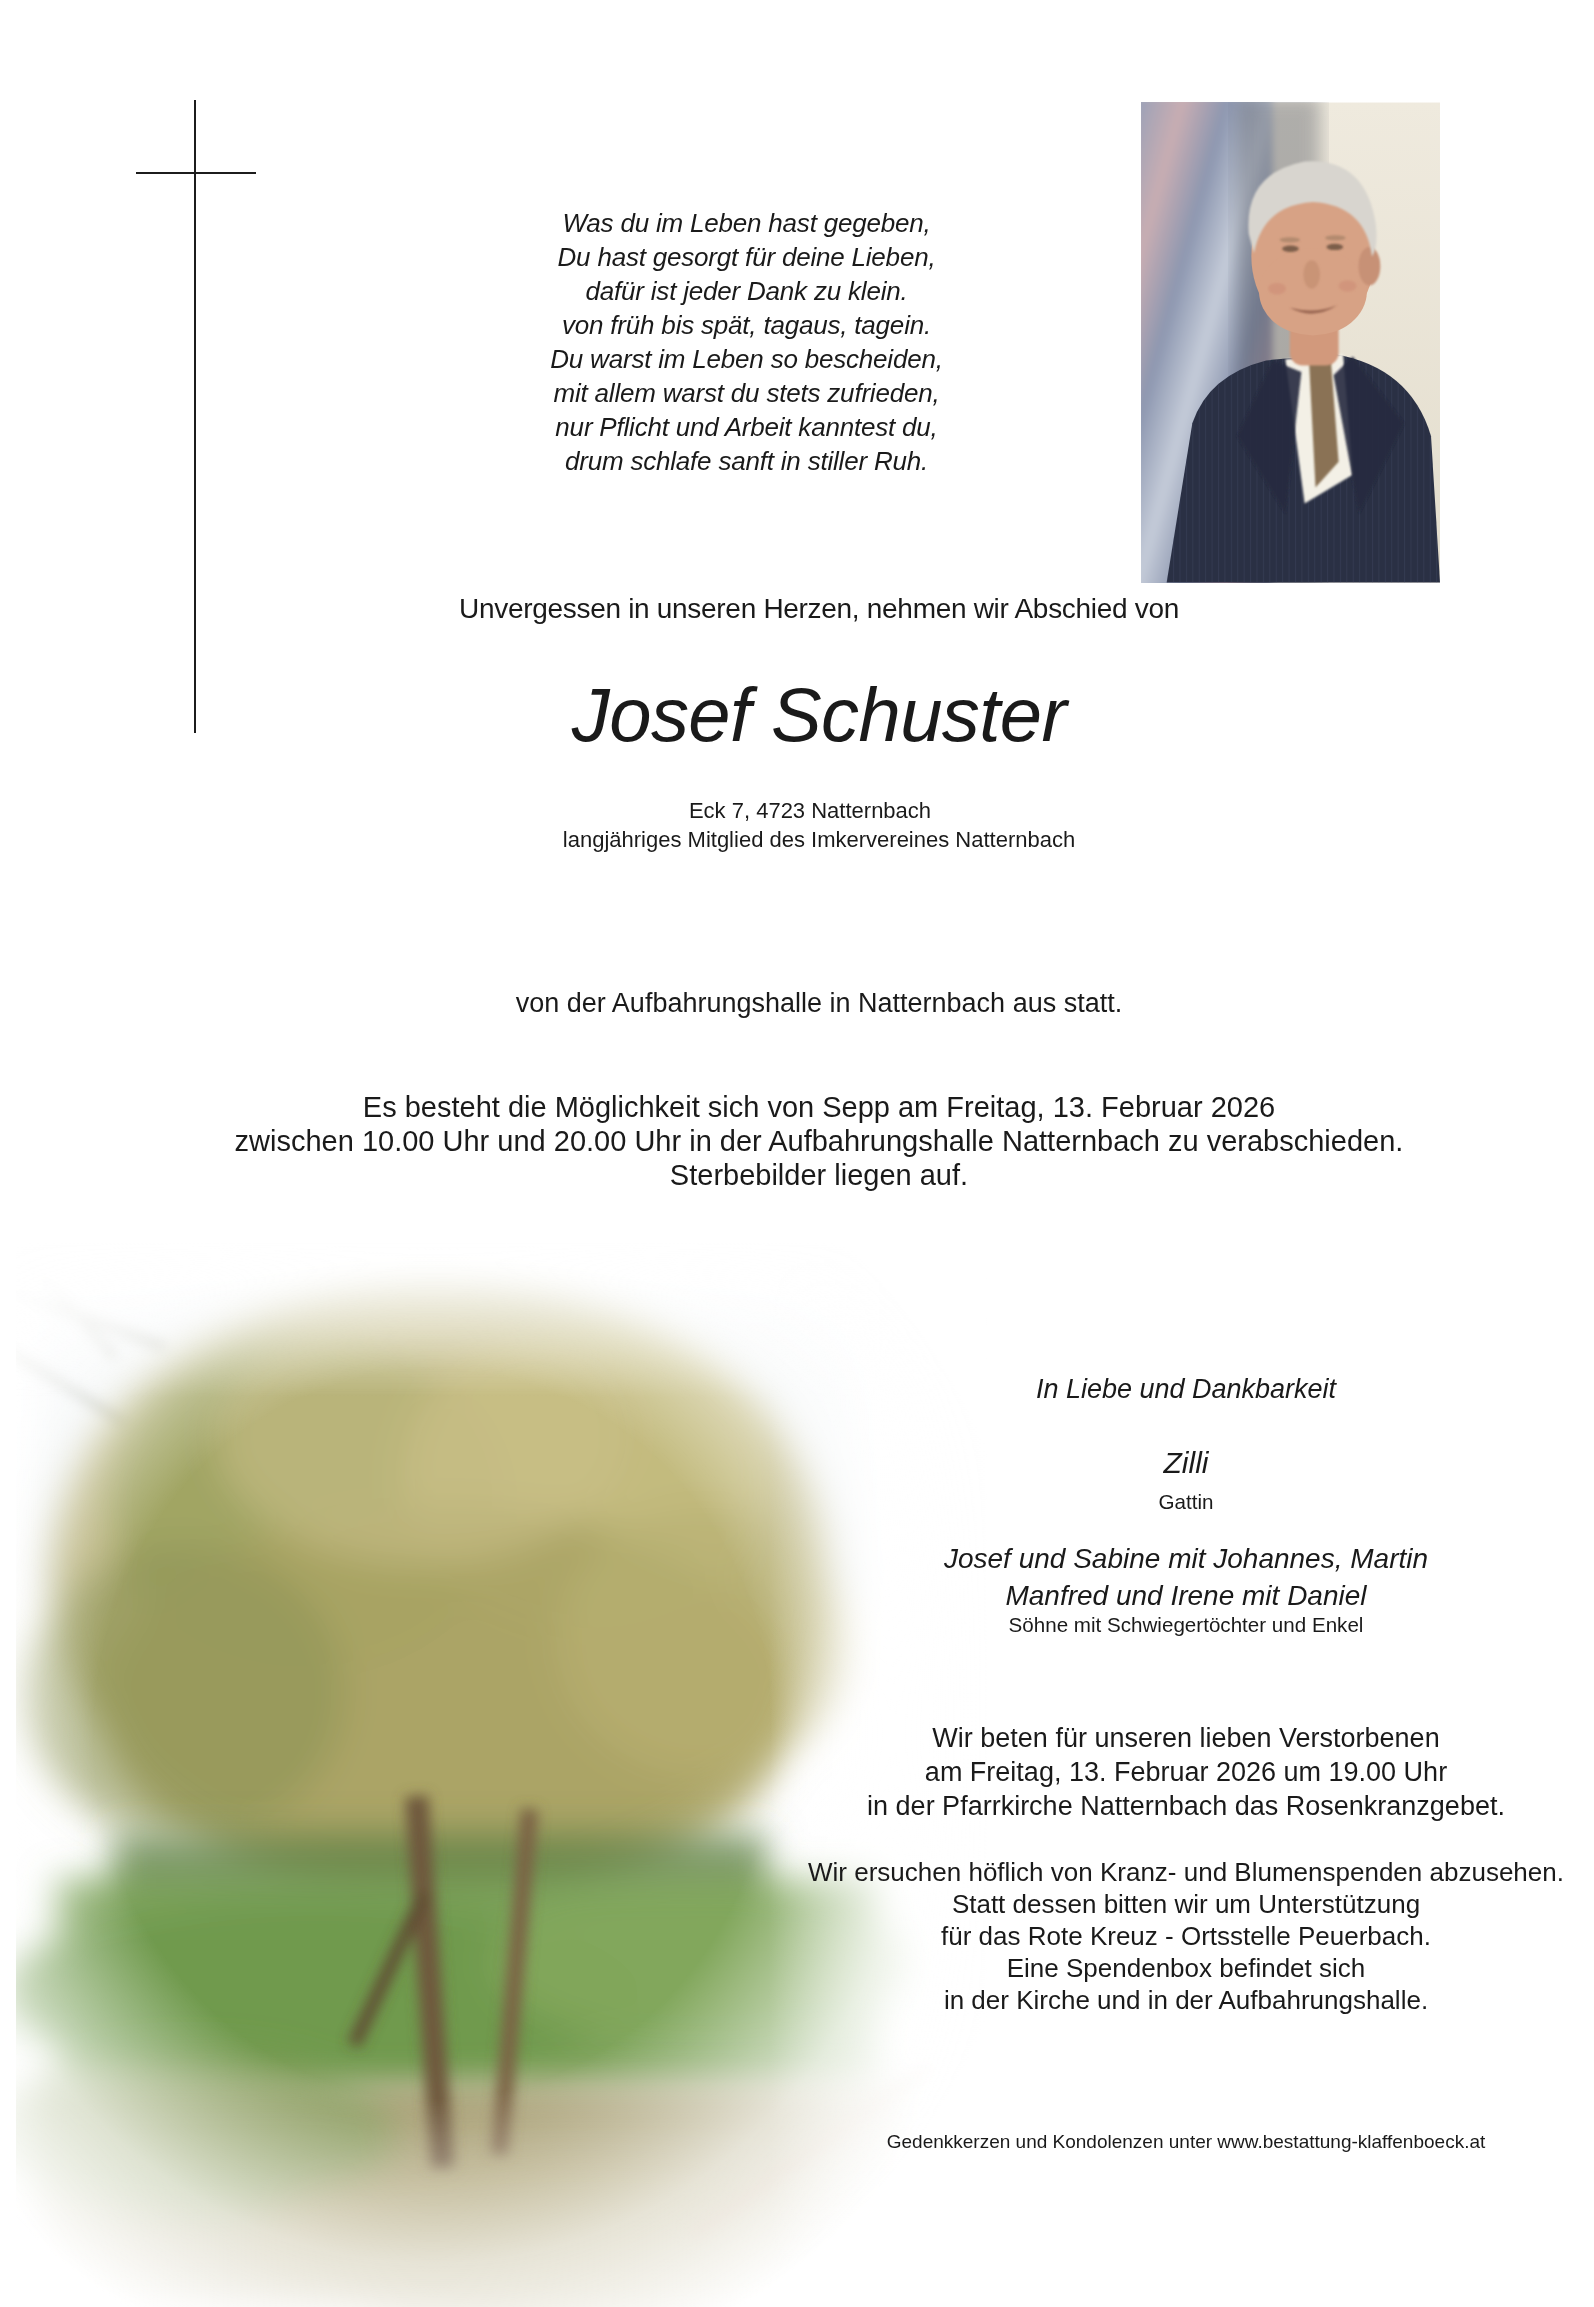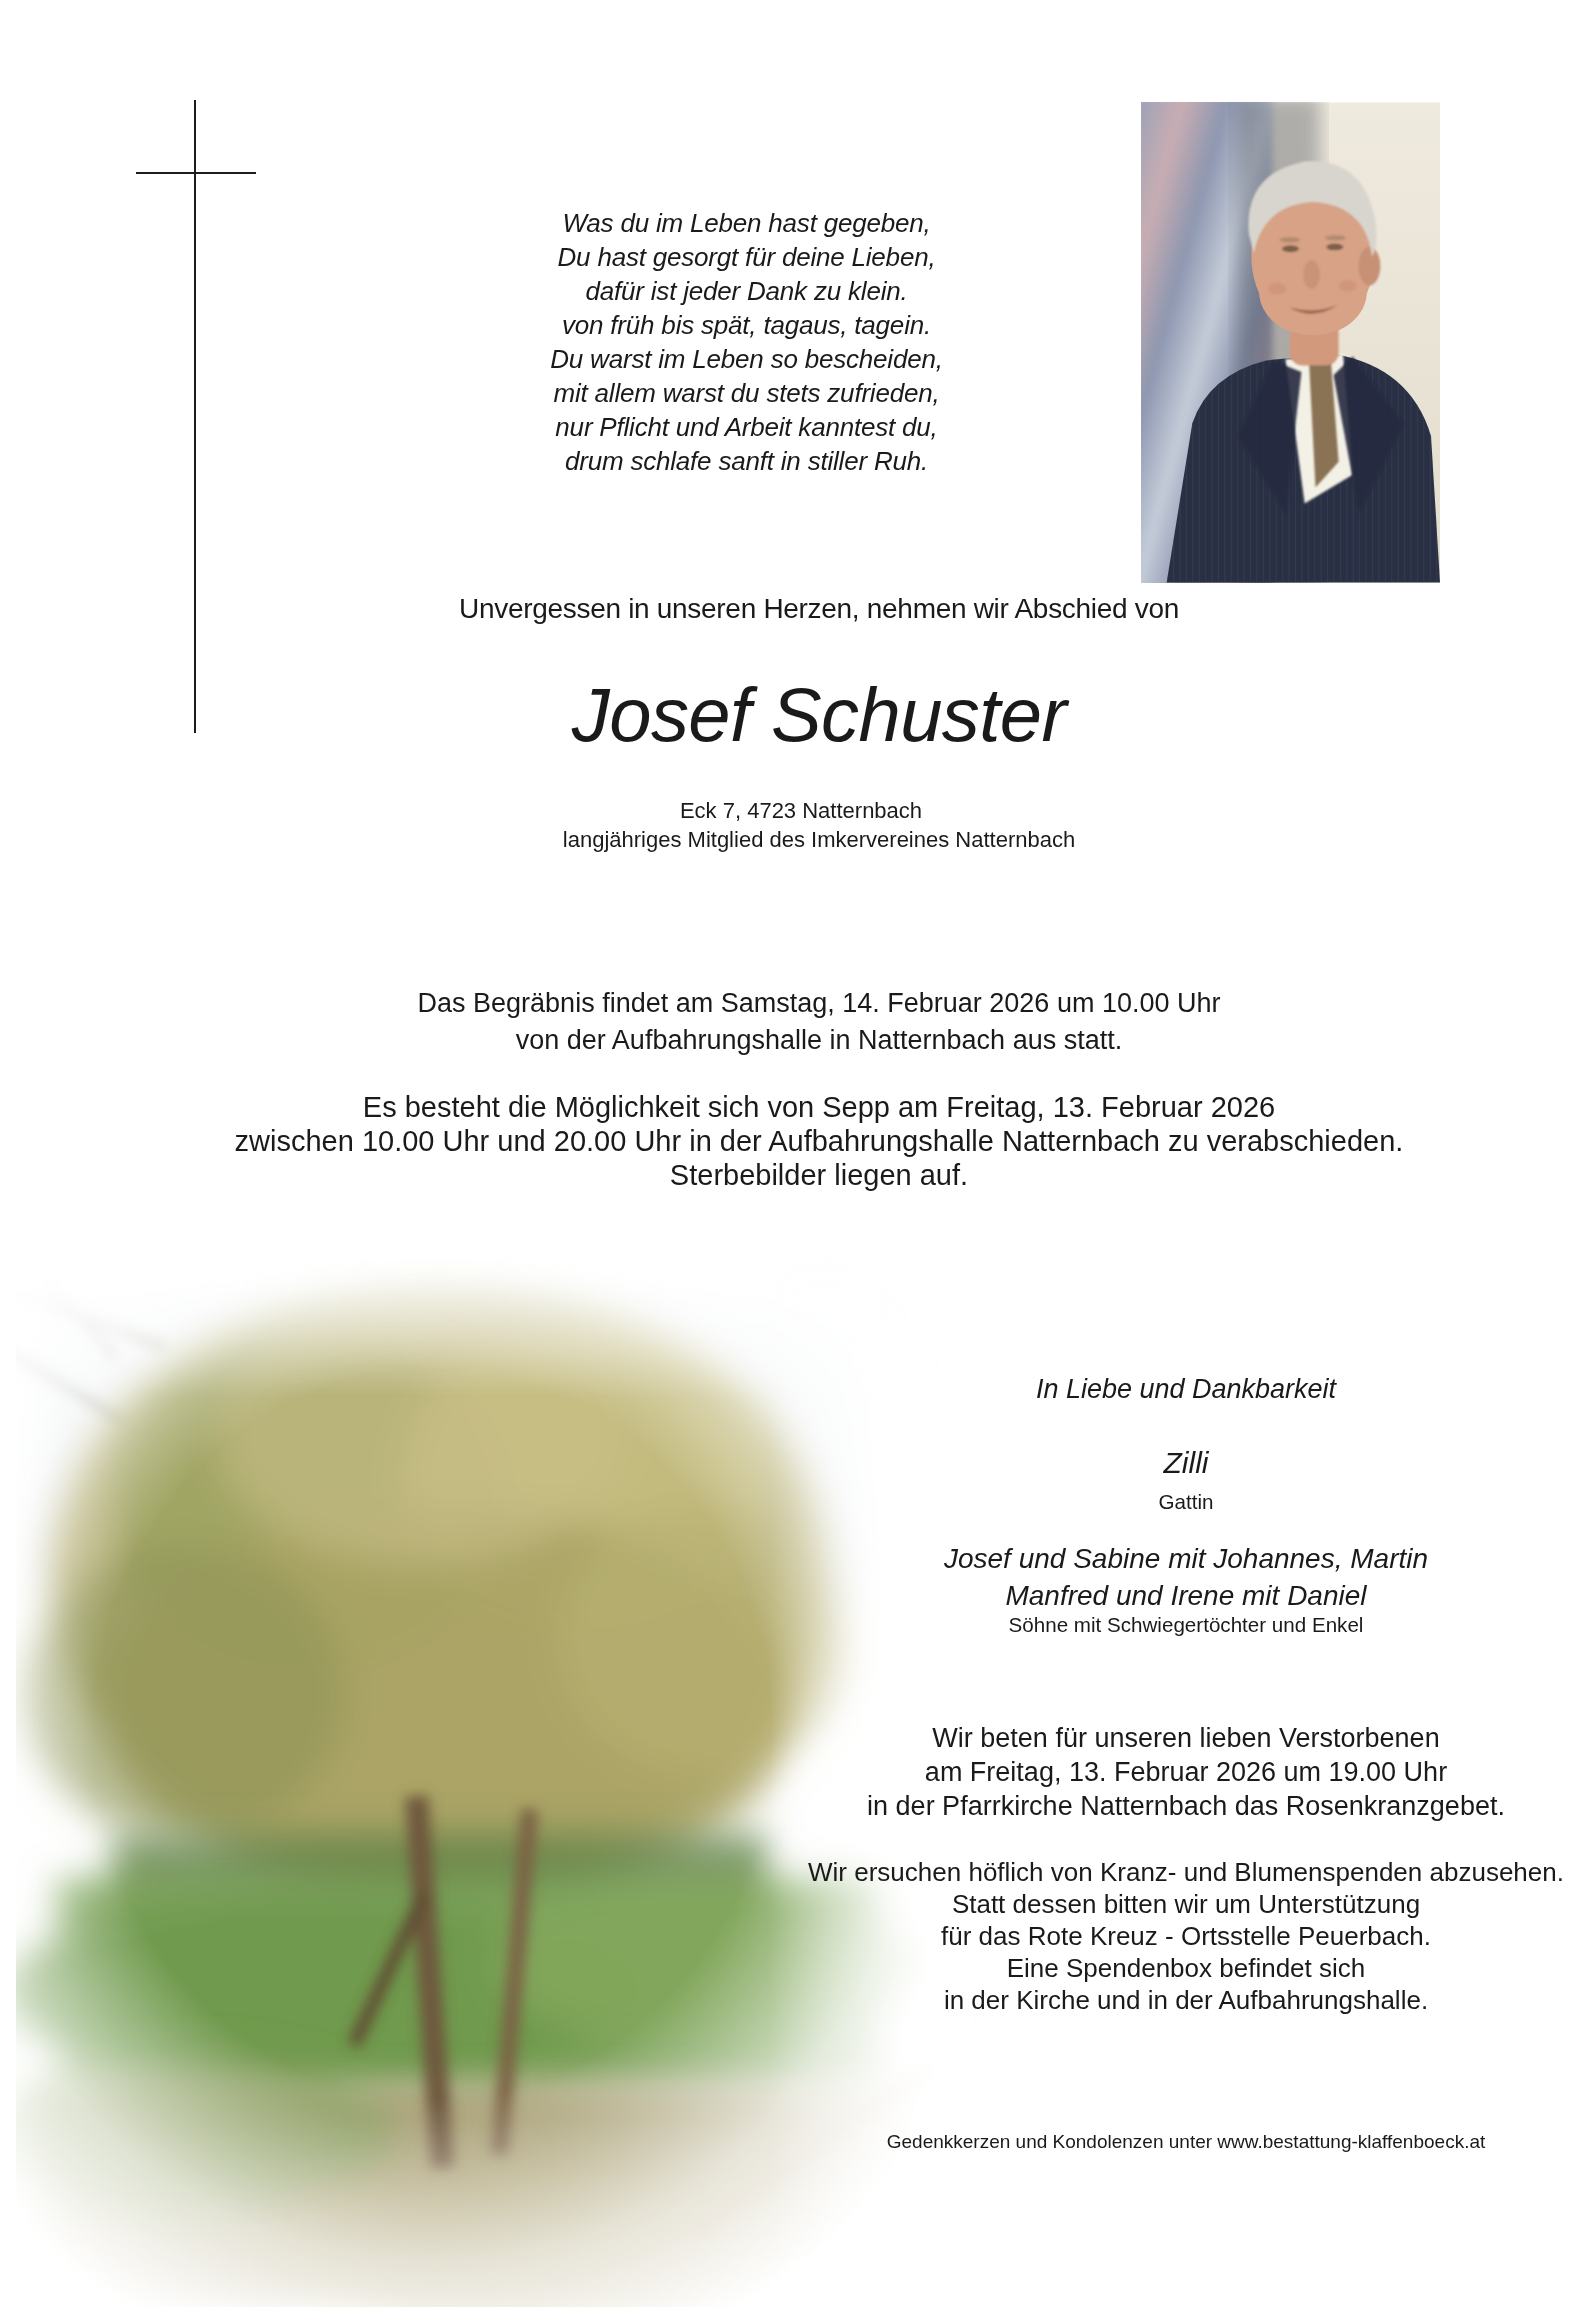--- a/index.html
+++ b/index.html
@@ -15,21 +15,21 @@
   .abs{position:absolute;}
   .center{text-align:center;}
   
   .cross-v{left:178px;top:100px;width:1.9px;height:633px;background:#1c1c1c;}
   .cross-h{left:120px;top:172px;width:120px;height:1.9px;background:#1c1c1c;}
   
   .poem{left:345px;top:206px;width:771px;font-size:26px;line-height:34px;font-style:italic;letter-spacing:-0.2px;}
   
   .intro{left:186px;top:593px;width:1234px;font-size:28px;letter-spacing:-0.3px;}
   .name{left:186px;top:671px;width:1234px;font-size:76px;font-style:italic;letter-spacing:-0.6px;}
-  .addr{left:168px;top:798px;width:1234px;font-size:22px;}
+  .addr{left:177px;top:798px;width:1234px;font-size:22px;}
   .membership{left:186px;top:827px;width:1234px;font-size:22px;}
   
   .para1{left:186px;top:879px;width:1234px;font-size:27px;line-height:37px;}
   .para2{left:186px;top:985px;width:1234px;font-size:27px;line-height:37px;}
   .para3{left:154px;top:1090px;width:1298px;font-size:29px;line-height:34px;}
   
   .rcol{left:720px;width:900px;}
   .liebe{top:1374px;font-size:27px;font-style:italic;}
   .zilli{top:1446px;font-size:30px;font-style:italic;}
   .gattin{top:1490px;font-size:20.6px;}
@@ -128,21 +128,20 @@
     <span class="line">drum schlafe sanft in stiller Ruh.</span>
   </div>
 
   <div class="abs intro center">Unvergessen in unseren Herzen, nehmen wir Abschied von</div>
   <div class="abs name center">Josef Schuster</div>
   <div class="abs addr center">Eck 7, 4723 Natternbach</div>
   <div class="abs membership center">langjähriges Mitglied des Imkervereines Natternbach</div>
 
 
   <div class="abs para2 center">
-    <span class="line">Das Begräbnis findet am Samstag, 14. Februar 2026 um 10.00 Uhr</span>
     <span class="line">von der Aufbahrungshalle in Natternbach aus statt.</span>
   </div>
 
   <div class="abs para3 center">
     <span class="line">Es besteht die Möglichkeit sich von Sepp am Freitag, 13. Februar 2026</span>
     <span class="line">zwischen 10.00 Uhr und 20.00 Uhr in der Aufbahrungshalle Natternbach zu verabschieden.</span>
     <span class="line">Sterbebilder liegen auf.</span>
   </div>
 
   <div class="abs tree">

